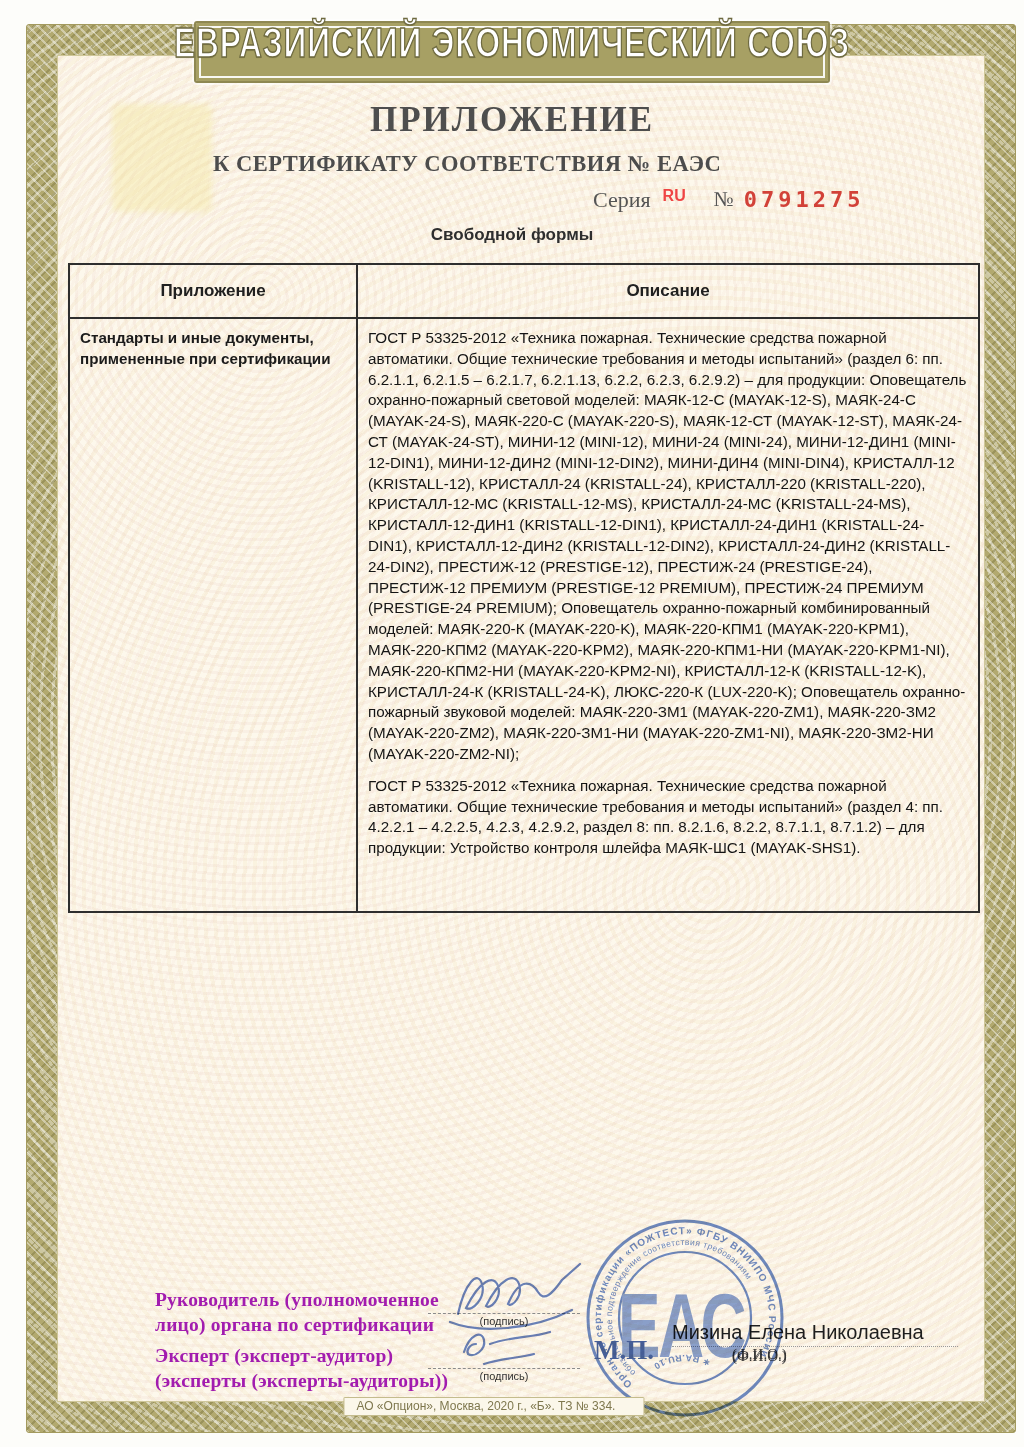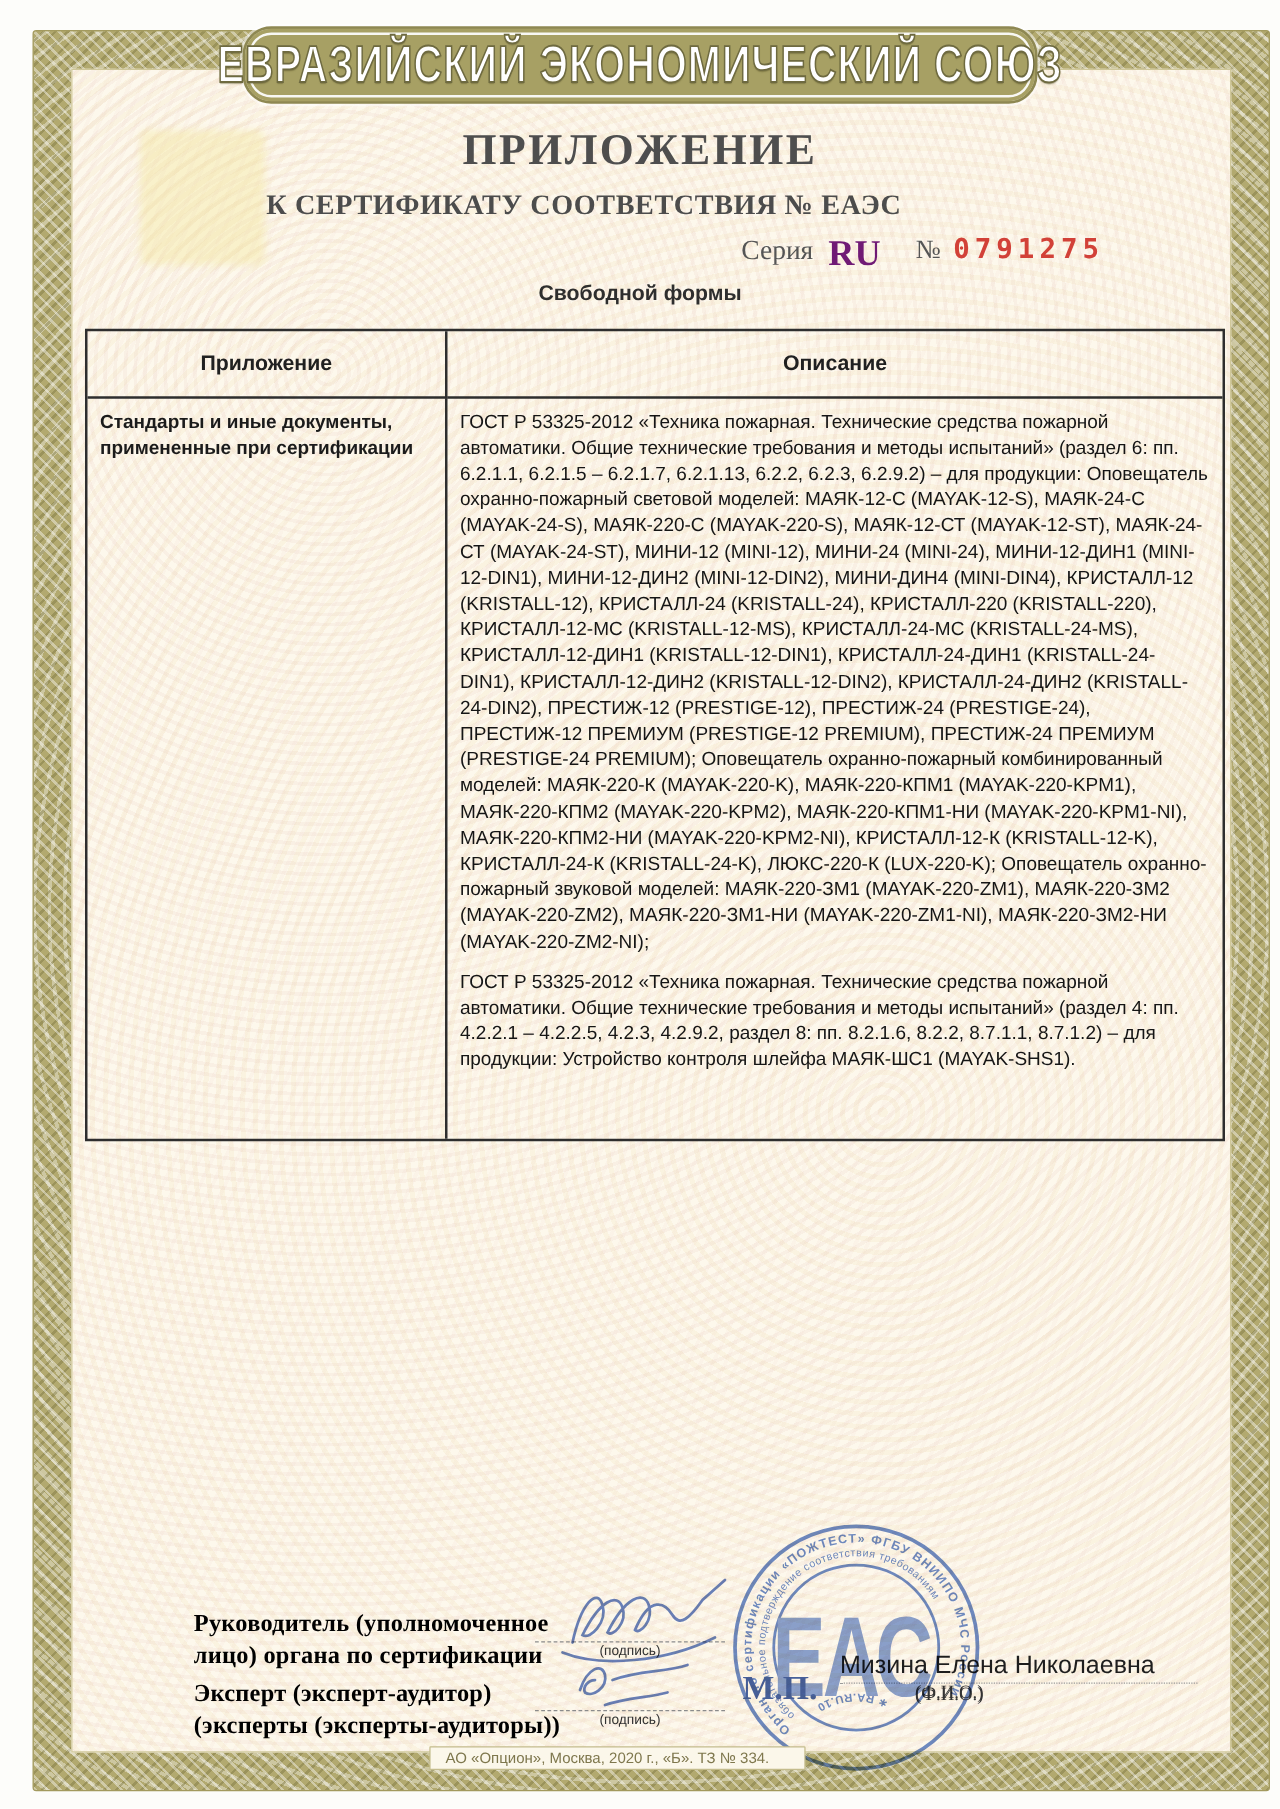--- a/index.html
+++ b/index.html
@@ -25,24 +25,24 @@
       repeating-radial-gradient(circle at 70% 62%, rgba(226,198,120,.10) 0 4px, transparent 4px 10px),
       repeating-linear-gradient(115deg, rgba(230,188,182,.08) 0 3px, transparent 3px 9px),
       #fdf8ec;
     border:1px solid #cfc79a;
   }
   .wm-blob{position:absolute;left:112px;top:104px;width:100px;height:108px;z-index:2;
     background:rgba(242,228,150,.38);filter:blur(3px);border-radius:6px;}
   
   .banner{
     position:absolute;z-index:4;top:21px;left:50%;transform:translateX(-50%);
-    width:632px;height:58px;background:#a7a064;border-radius:23px;
+    width:632px;height:58px;background:#a7a064;border-radius:3px;
     border:2px solid #8e8852;
     box-shadow:inset 0 0 0 3px #a7a064, inset 0 0 0 5px rgba(255,255,255,.92), 0 0 0 2px rgba(255,255,255,.55);
-    display:flex;align-items:center;justify-content:center;
+    display:flex;justify-content:center;
   }
   .banner span{
     display:inline-block;transform:scale(.88,1.16);
     font-weight:bold;font-size:36px;letter-spacing:1px;color:#ffffff;
     -webkit-text-stroke:1.3px #6e6a40;text-shadow:0 1px 1px rgba(90,85,40,.45);
     white-space:nowrap;
   }
   
   .doc-title{
     position:absolute;z-index:3;top:100px;left:0;width:100%;text-align:center;
@@ -58,21 +58,21 @@
     letter-spacing:.5px;white-space:nowrap;
   }
   .cert-line .number{
     flex:1;margin-left:14px;padding:0 4px 2px 6px;border-bottom:1.5px solid #6d6d6d;
     font-size:21px;color:#141414;letter-spacing:.5px;white-space:nowrap;
   }
   .series-line{
     position:absolute;z-index:3;top:187px;left:593px;display:flex;align-items:flex-start;
   }
   .series-label{font-family:"Liberation Serif",serif;font-size:22px;color:#555;}
-  .series-value{font-family:Liberation Serif, serif;font-size:29px;font-weight:bold;color:#701a75;margin-left:12px;}
+  .series-value{font-family:Liberation Sans, sans-serif;font-size:16px;font-weight:bold;color:#ef4444;margin-left:12px;}
   .number-sign{font-family:"Liberation Serif",serif;font-size:21px;color:#555;margin-left:28px;}
   .form-number{font-family:"DejaVu Sans Mono",monospace;font-size:22px;font-weight:bold;color:#d24138;letter-spacing:4px;margin-left:10px;}
   .form-kind{
     position:absolute;z-index:3;top:225px;left:0;width:100%;text-align:center;
     font-weight:bold;font-size:17px;color:#2e2e2e;
   }
   
   .tbl{
     position:absolute;z-index:3;left:68px;top:263px;width:908px;
     border:2px solid #2e2e2e;display:grid;grid-template-columns:288px 1fr;
@@ -83,21 +83,21 @@
     height:52px;font-weight:bold;font-size:17px;color:#202020;
   }
   .tbl .hcell.first{border-right:2px solid #2e2e2e;}
   .tbl .bcell{min-height:592px;padding:9px 10px;box-sizing:border-box;}
   .tbl .bcell.first{border-right:2px solid #2e2e2e;font-weight:bold;font-size:15.2px;line-height:1.36;color:#1b1b1b;}
   .tbl .bcell.second p{margin:0 0 11px 0;font-size:15.2px;line-height:20.8px;color:#151515;}
   .tbl .bcell.second p:last-child{margin-bottom:0;}
   
   .role{
     position:absolute;z-index:3;font-family:"Liberation Serif",serif;font-weight:600;
-    font-size:19.5px;line-height:1.28;color:#000000;letter-spacing:.2px;
+    font-size:19.5px;line-height:1.28;color:#a21caf;letter-spacing:.2px;
   }
   .role.r1{left:155px;top:1288px;width:312px;}
   .role.r2{left:155px;top:1344px;width:330px;}
   .sig-slot{position:absolute;z-index:3;width:152px;left:428px;}
   .sig-slot .line{height:24px;border-bottom:1px dashed #8b8b8b;}
   .sig-slot .cap{margin-top:1px;text-align:center;font-size:11px;color:#333;}
   .sig-slot.s1{top:1289px;}
   .sig-slot.s2{top:1344px;}
   .name-slot{position:absolute;z-index:3;left:672px;width:286px;}
   .name-slot .nm{font-size:20px;color:#1e1e1e;white-space:nowrap;padding-bottom:2px;border-bottom:1px dotted #9a9a9a;}

